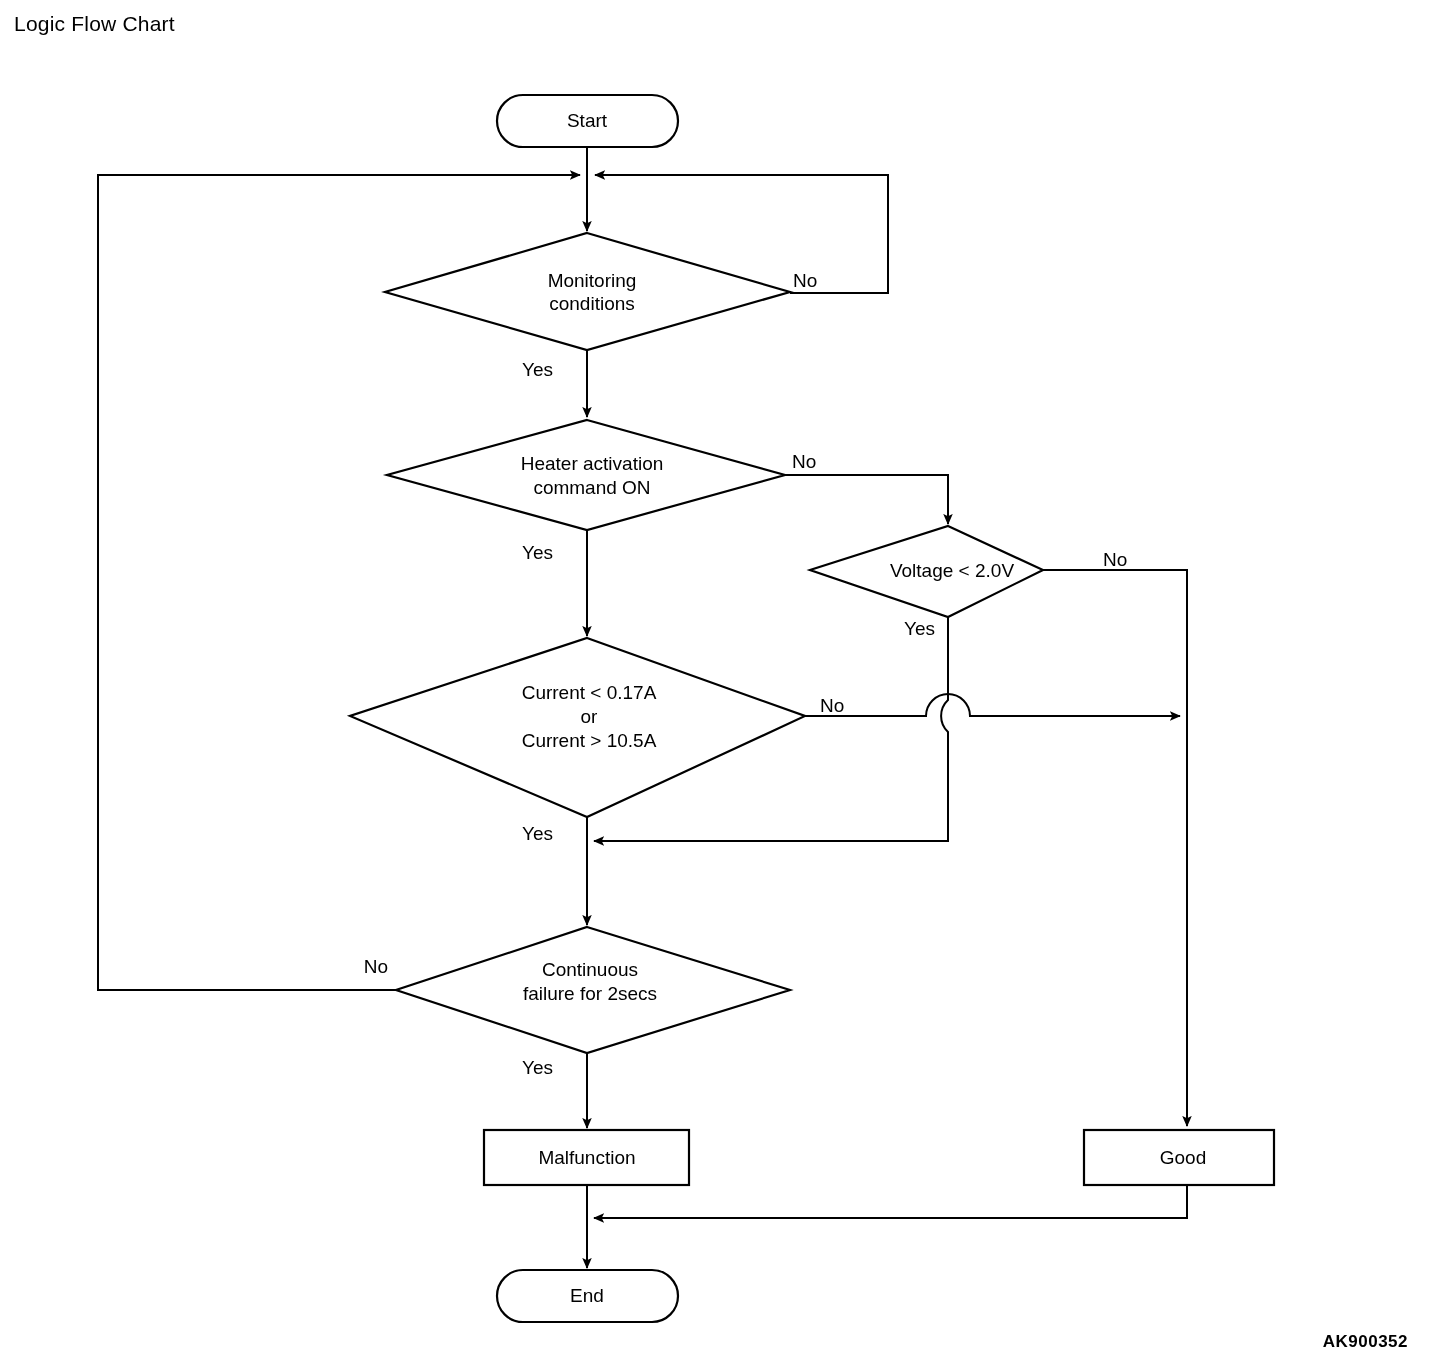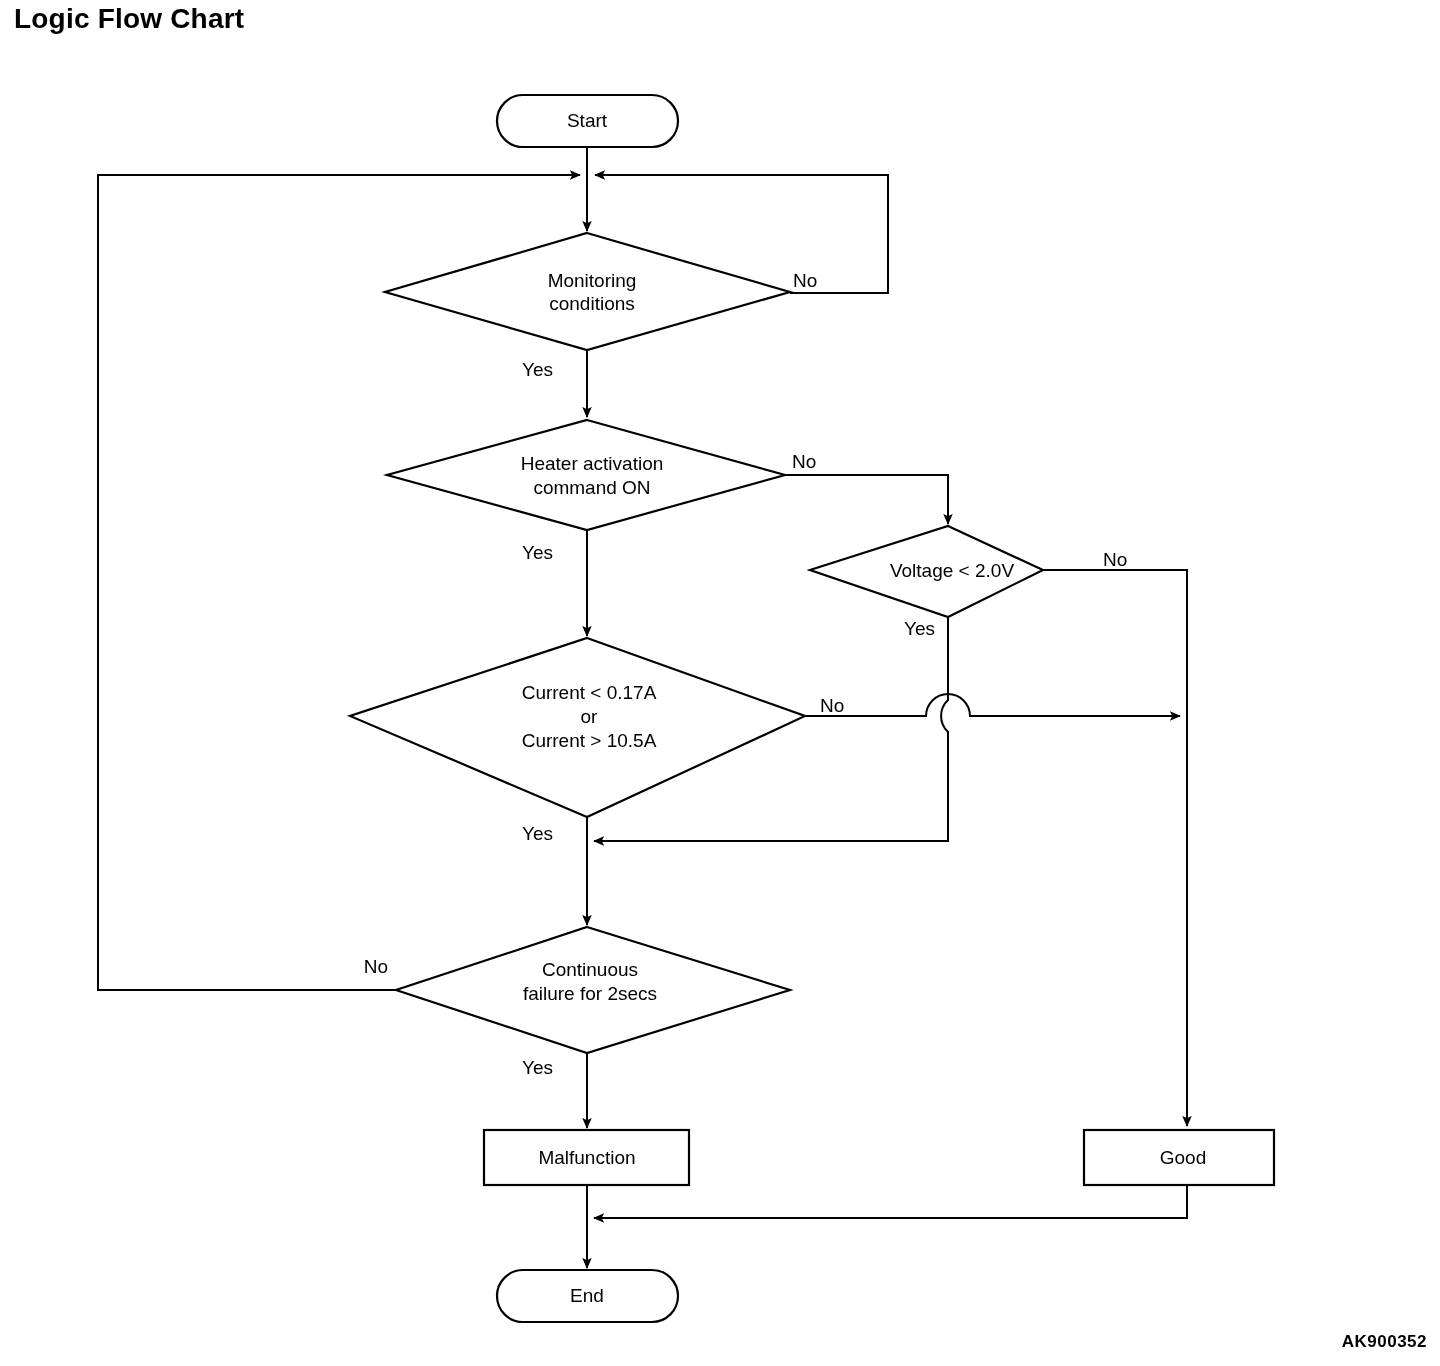--- a/index.html
+++ b/index.html
@@ -11,30 +11,30 @@
     width: 1440px;
     height: 1366px;
     font-family: "Liberation Sans", sans-serif;
     color: #000000;
     overflow: hidden;
     position: relative;
   }
   #page-title {
     position: absolute;
     left: 14px;
-    top: 4px;
-    font-size: 28px;
-    font-weight: bold;
+    top: 12px;
+    font-size: 21px;
+    font-weight: normal;
     letter-spacing: 0.2px;
     line-height: 1.1;
     white-space: nowrap;
   }
   #watermark {
     position: absolute;
-    right: 13px;
+    right: 32px;
     bottom: 14px;
     font-size: 17px;
     font-weight: bold;
     letter-spacing: 0.5px;
   }
   #flow-svg {
     position: absolute;
     left: 0;
     top: 0;
     width: 1440px;

